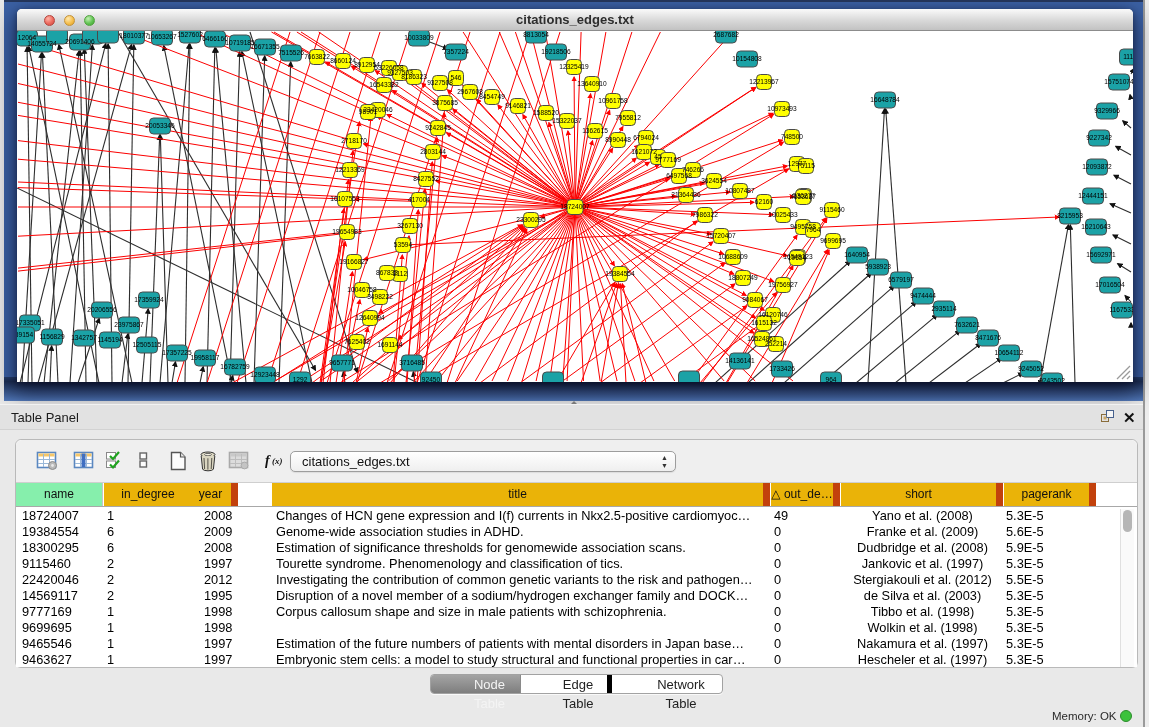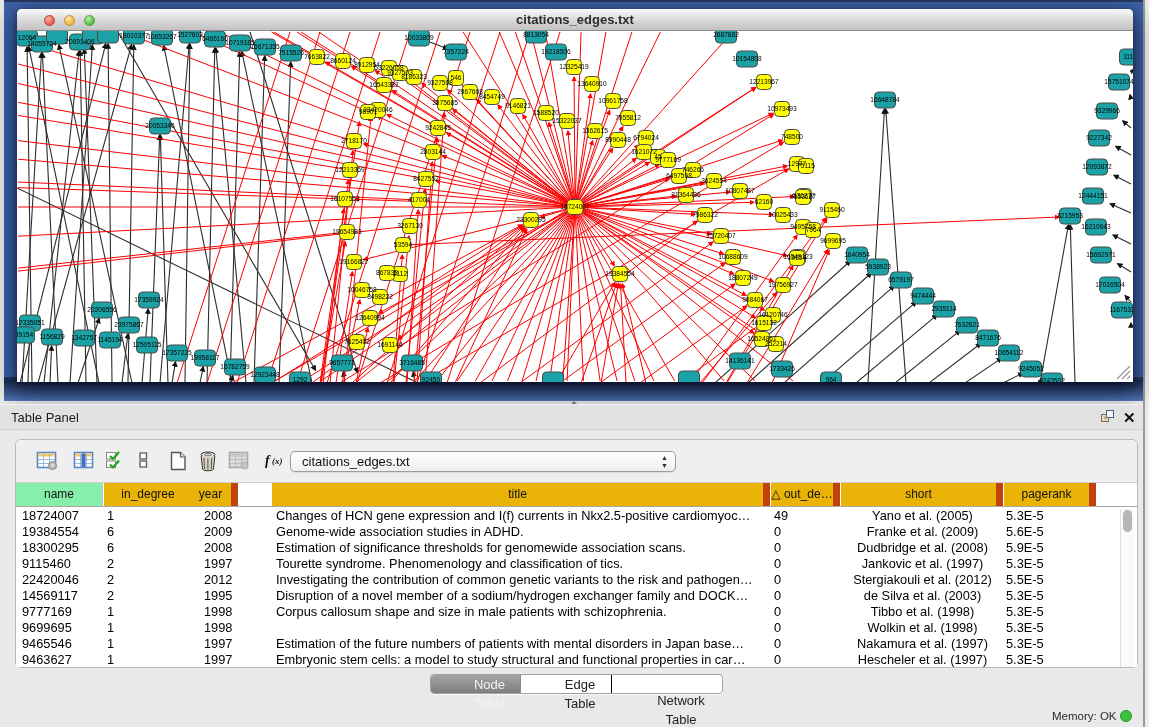--- a/index.html
+++ b/index.html
@@ -72,22 +72,22 @@
 #vsb .thumb { position:absolute; left:2px; top:1px; width:9px; height:22px;
   background:#b6b6b6; border-radius:5px; }
 
 
 #segs { left:430px; top:674px; width:293px; height:20px; border:1px solid #a2a2a2;
   border-radius:4px; background:#fff; font-size:13px; color:#222;
   box-shadow:0 1px 0 rgba(255,255,255,.7); display:flex; }
 #segs .seg { text-align:center; line-height:19px;padding-left:28px; }
 #seg1 { width:90px; background:linear-gradient(#a4a4a4,#7e7e7e); color:#f4f4f4;
   border-radius:3px 0 0 3px; border-right:1px solid #8a8a8a; }
-#seg2 { width:91px; border-right:1px solid #000000; }
-#seg3 { width:110px;margin-top:16px; }
+#seg2 { width:91px; border-right:5px solid #000000; }
+#seg3 { width:110px; }
 
 #mem { left:1052px; top:710px; font-size:11.5px; line-height:13px; color:#2a2a2a; }
 #memdot { left:1120px; top:710px; width:12px; height:12px; border-radius:50%;
   background:#3cc23c; border:1.5px solid #2c8c2c; }
 </style></head><body>
 <div id="stage">
   <div class="abs" id="desk">
     <div class="abs topline"></div>
     <div class="abs bot"></div>
   </div>
@@ -727,21 +727,21 @@
       <div class="hc" style="left:825px;width:162px">short</div>
       <div class="hc" style="left:988px;width:92px">pagerank</div>
     </div>
     <div class="abs" id="tbody">
         <div class="tr">
           <div class="c0">18724007</div>
           <div class="c1">1</div>
           <div class="c2">2008</div>
           <div class="c3">Changes of HCN gene expression and I(f) currents in Nkx2.5-positive cardiomyoc…</div>
           <div class="c4">49</div>
-          <div class="c5">Yano et al. (2005)</div>
+          <div class="c5">Yano et al. (2008)</div>
           <div class="c6">5.3E-5</div>
         </div>
         <div class="tr">
           <div class="c0">19384554</div>
           <div class="c1">6</div>
           <div class="c2">2009</div>
           <div class="c3">Genome-wide association studies in ADHD.</div>
           <div class="c4">0</div>
           <div class="c5">Franke et al. (2009)</div>
           <div class="c6">5.6E-5</div>

